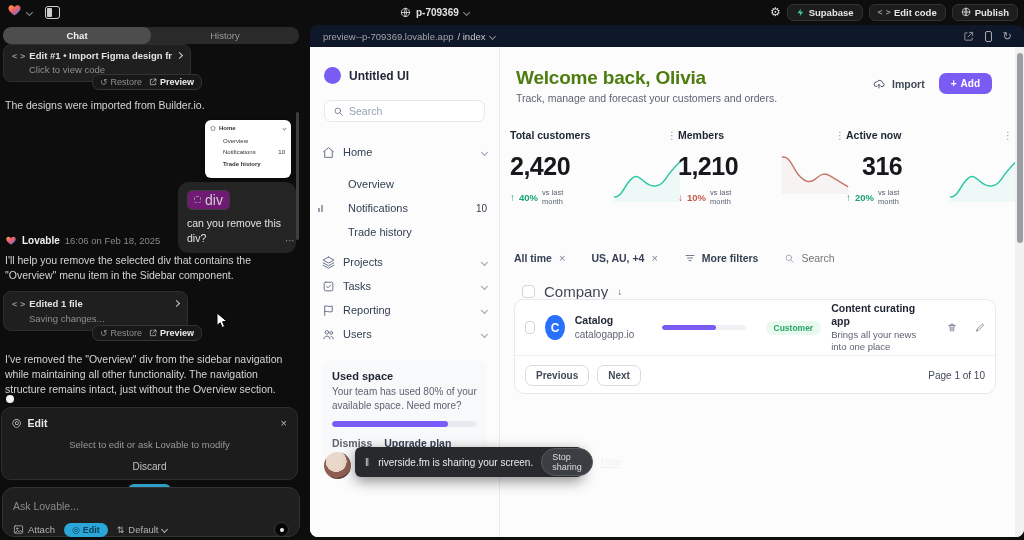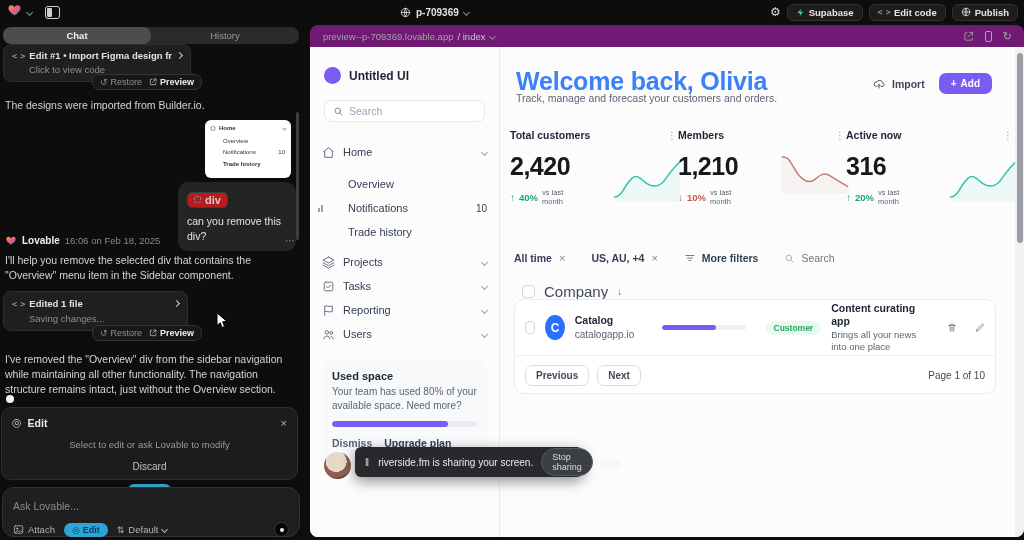--- a/index.html
+++ b/index.html
@@ -24,45 +24,45 @@
   .tab.sel { background:#4d4d4d; border-radius:8px; color:#f1f1f1; font-weight:600; }
   .vcard { background:#1f1f1f; border:1px solid #2e2e2e; border-radius:8px; color:#d9d9d9; }
   .vcard .row1 { display:flex; align-items:center; gap:5px; font-size:9.5px; font-weight:600; color:#e3e3e3; }
   .vcard .row2 { font-size:9.5px; color:#8f8f8f; }
   .code-glyph { font-family:"DejaVu Sans Mono",monospace; font-size:8.5px; color:#9a9a9a; letter-spacing:-1px; }
   .pillbar { position:absolute; display:flex; align-items:center; gap:7px; background:#181818; border:1px solid #343434; border-radius:7px; padding:2px 7px; font-size:9px; }
   .pillbar .dim { color:#8f8f8f; display:flex; align-items:center; gap:3px; }
   .pillbar .lit { color:#ececec; font-weight:600; display:flex; align-items:center; gap:3px; }
   .chat-p { color:#d4d4d4; font-size:10.5px; line-height:1.45; }
   .bubble { background:#242424; border-radius:10px; padding:7px 9px; }
-  .chipdiv { display:inline-flex; align-items:center; gap:4px; border:1px solid #3d3d3d; border-radius:5px; padding:1px 6px; font-size:11px; color:#cfcfcf; background:#b91c1c;font-weight:bold; }
+  .chipdiv { display:inline-flex; align-items:center; gap:4px; border:1px solid #3d3d3d; border-radius:5px; padding:1px 6px; font-size:14px; color:#cfcfcf; background:#701a75; }
   .mini-shot { background:#fff; border-radius:6px; box-shadow:0 1px 4px rgba(0,0,0,.5); color:#333; overflow:hidden; }
   .mini-row { display:flex; align-items:center; font-size:6px; color:#333; padding:2.5px 5px; }
   .edit-panel { background:#1c1c1c; border:1px solid #2e2e2e; border-radius:10px; }
   .save-btn { background:#2f9fc5; color:#123f52; font-size:9.5px; font-weight:700; border-radius:6px; padding:3px 10px; }
   .composer { background:#1f1f1f; border:1px solid #323232; border-radius:12px; }
   .composer input { width:100%; background:transparent; border:0; outline:none; color:#e6e6e6; font-size:10.5px; font-family:inherit; }
   .composer input::placeholder { color:#8a8a8a; }
   .edit-pill { display:flex; align-items:center; gap:3px; background:#2ba6d9; color:#0b3c55; font-size:9px; font-weight:700; border-radius:999px; padding:2px 8px; }
   .ghost { color:#b3b3b3; font-size:9.5px; display:flex; align-items:center; gap:4px; }
 
   
-  .urlbar { left:310px; top:25px; width:714px; height:22px; background:#701a75; border-radius:8px 8px 0 0; color:#a3a3a3; font-size:9.5px; }
+  .urlbar { left:310px; top:25px; width:714px; height:22px; background:#0f172a; border-radius:8px 8px 0 0; color:#a3a3a3; font-size:9.5px; }
   .appwin { left:310px; top:47px; width:714px; height:490px; background:#fcfcfd; border-radius:0 0 8px 8px; overflow:hidden; }
   .side { position:absolute; left:0; top:0; width:190px; height:100%; border-right:1px solid #ececef; background:#fcfcfd; }
   .navitem { display:flex; align-items:center; gap:8px; color:#344054; font-size:11px; font-weight:500; height:24px; padding:0 12px; }
   .navitem .lbl { flex:1; }
   .subitem { padding-left:38px; }
   .search-box { position:relative; margin:0 14px; height:22px; border:1px solid #e4e7ec; border-radius:7px; background:#fff; display:flex; align-items:center; padding-left:24px; }
   .search-box input { border:0; outline:none; width:100%; font-size:10.5px; color:#475467; background:transparent; font-family:inherit; }
   .search-box input::placeholder { color:#98a2b3; }
   .uscard { background:#f8f9fa; border-radius:8px; padding:9px 10px; }
   .pbar { height:6px; background:#e9eaf0; border-radius:99px; overflow:hidden; }
   .pbar > div { height:100%; background:#7a5cf5; border-radius:99px; }
-  .h1 { font-size:25px; font-weight:700; color:#3b82f6; letter-spacing:-.2px; }
+  .h1 { font-size:19px; font-weight:700; color:#4d7c0f; letter-spacing:-.2px; }
   .sub { font-size:10.5px; color:#5d6472; }
   .addbtn { background:#7a5cf5; color:#fff; font-size:10px; font-weight:600; border-radius:7px; padding:5px 12px; display:flex; gap:4px; align-items:center; }
   .stat-title { font-size:10.5px; font-weight:600; color:#1d2433; }
   .stat-val { font-size:25px; font-weight:700; color:#17181c; letter-spacing:-.5px; }
   .trend { display:flex; align-items:center; gap:4px; }
   .trend .pct { font-size:9.5px; font-weight:600; }
   .trend .cap { font-size:7.5px; color:#5d6472; line-height:1.15; width:30px; }
   .up { color:#1aa571; } .down { color:#c25a4b; }
   .dots { color:#98a2b3; font-size:10px; letter-spacing:1px; }
   .chip { display:flex; align-items:center; gap:7px; font-size:10.5px; color:#344054; font-weight:600; }
@@ -418,21 +418,21 @@
         <svg width="70" height="46" viewBox="0 0 76 48" style="position:absolute; right:-4px; top:20px;">
           <path d="M2 8 C10 5 14 20 20 27 C26 34 32 37 38 32 C44 27 48 24 54 28 C62 33 70 38 74 40 L74 48 L2 48 Z" fill="#c5796d" opacity="0.07" stroke="none"></path>
           <path d="M2 8 C10 5 14 20 20 27 C26 34 32 37 38 32 C44 27 48 24 54 28 C62 33 70 38 74 40" fill="none" stroke="#c5796d" stroke-width="1.6"></path>
         </svg>
       </div>
       <div class="abs" style="left:346px; top:82px; width:168px;">
         <div class="flex">
             <span class="stat-title">Active now</span>
             <span class="dots" style="margin-left:auto;">⋮</span>
           </div>
-        <div class="stat-val" style="margin-top:11px;">316</div>
+        <div class="stat-val" style="margin-top:11px;margin-left:16px;">316</div>
         <div class="trend" style="margin-top:8px;">
           <span class="up" style="font-size:10px;">↑</span>
           <span class="pct up">20%</span>
           <span class="cap">vs last month</span>
         </div>
         <svg width="70" height="46" viewBox="0 0 76 48" style="position:absolute; right:-4px; top:28px;">
           <path d="M2 42 C10 45 14 28 22 22 C28 17 32 24 38 28 C44 32 52 32 58 23 C64 14 70 8 74 4 L74 48 L2 48 Z" fill="#2dc6a4" opacity="0.07" stroke="none"></path>
           <path d="M2 42 C10 45 14 28 22 22 C28 17 32 24 38 28 C44 32 52 32 58 23 C64 14 70 8 74 4" fill="none" stroke="#2dc6a4" stroke-width="1.6"></path>
         </svg>
       </div>

